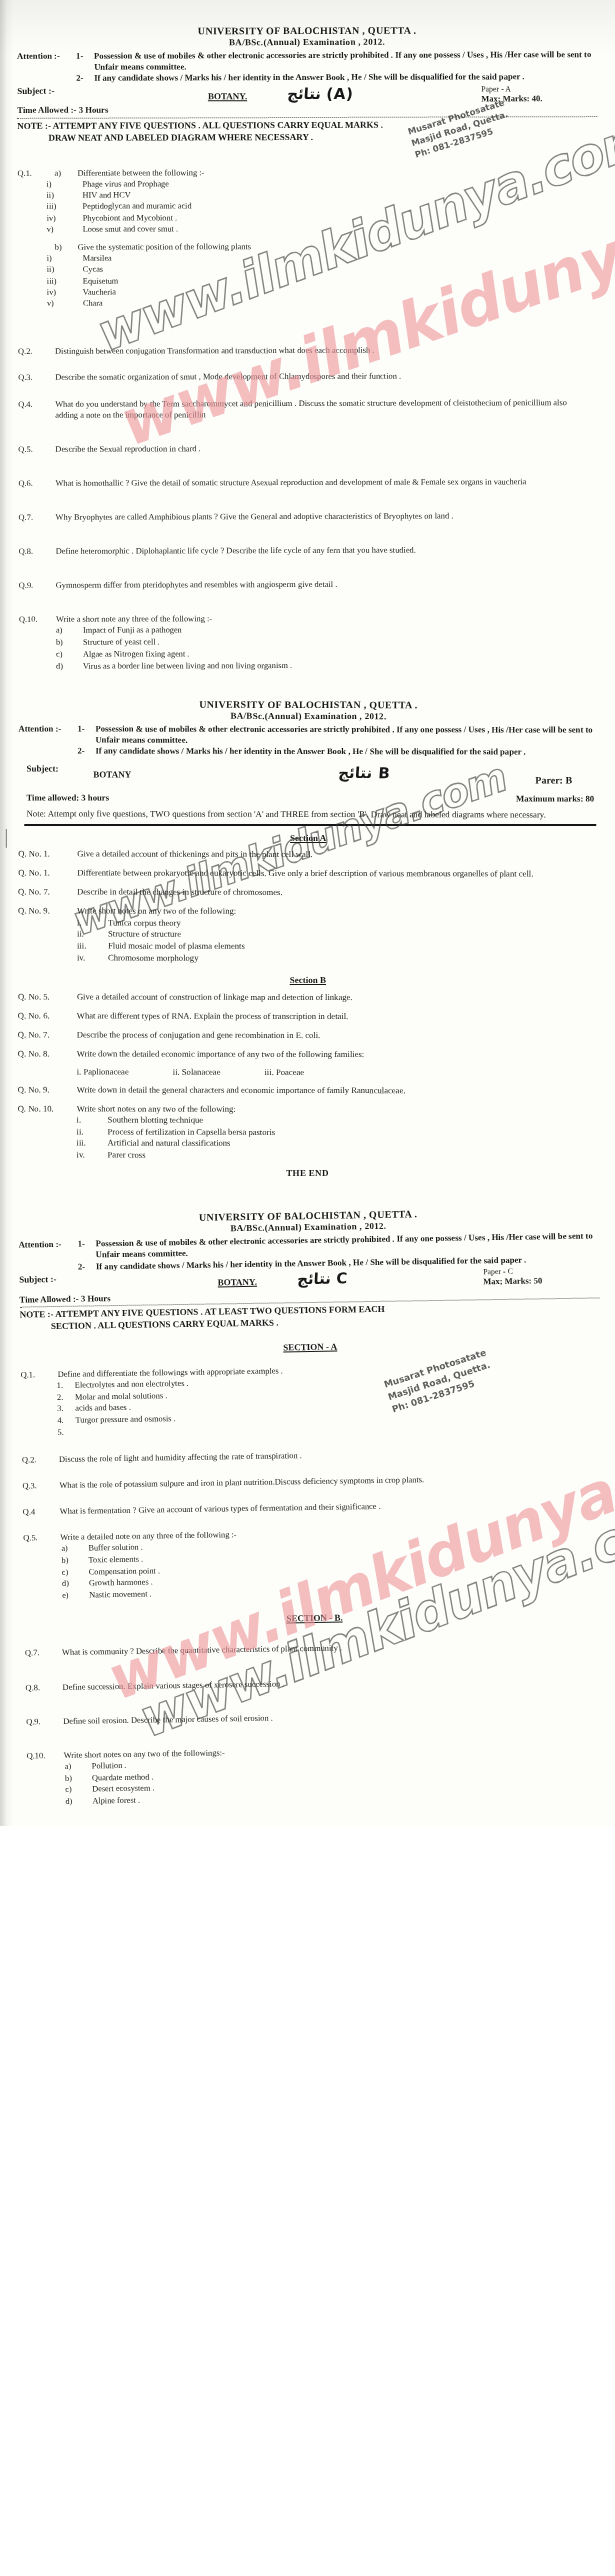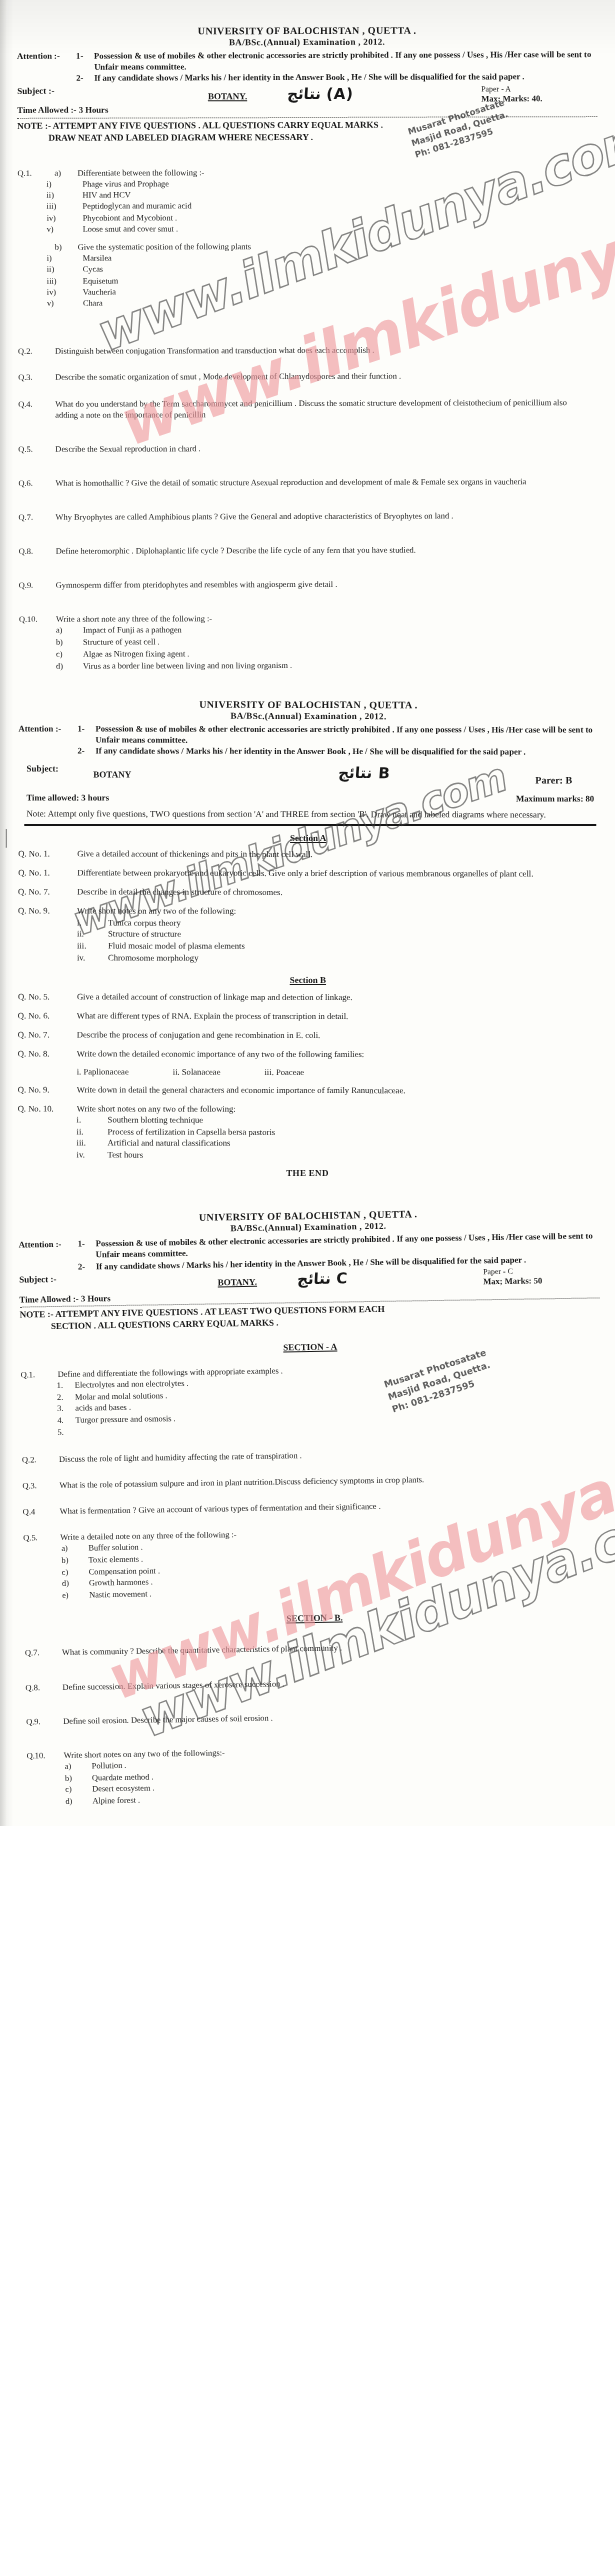--- a/index.html
+++ b/index.html
@@ -473,21 +473,21 @@
     <div class="romans">
         <div>ii.</div>
         <div class="ital-mix">Process of fertilization in Capsella bersa pastoris</div>
       </div>
     <div class="romans">
         <div>iii.</div>
         <div>Artificial and natural classifications</div>
       </div>
     <div class="romans">
         <div>iv.</div>
-        <div>Test hours</div>
+        <div>Parer cross</div>
       </div>
 
     <div class="gap-s"></div>
     <div class="the-end">THE END</div>
 
     <div class="wm wm-outline" style="left:62px; top:130px; font-size:40px; transform:rotate(-19deg);">www.ilmkidunya.com</div>
     <div class="pencil" style="left:4.1px; top:130px; font-size:20.5px;">|</div>
   </section>
 
   <div class="sep-blank"></div>

